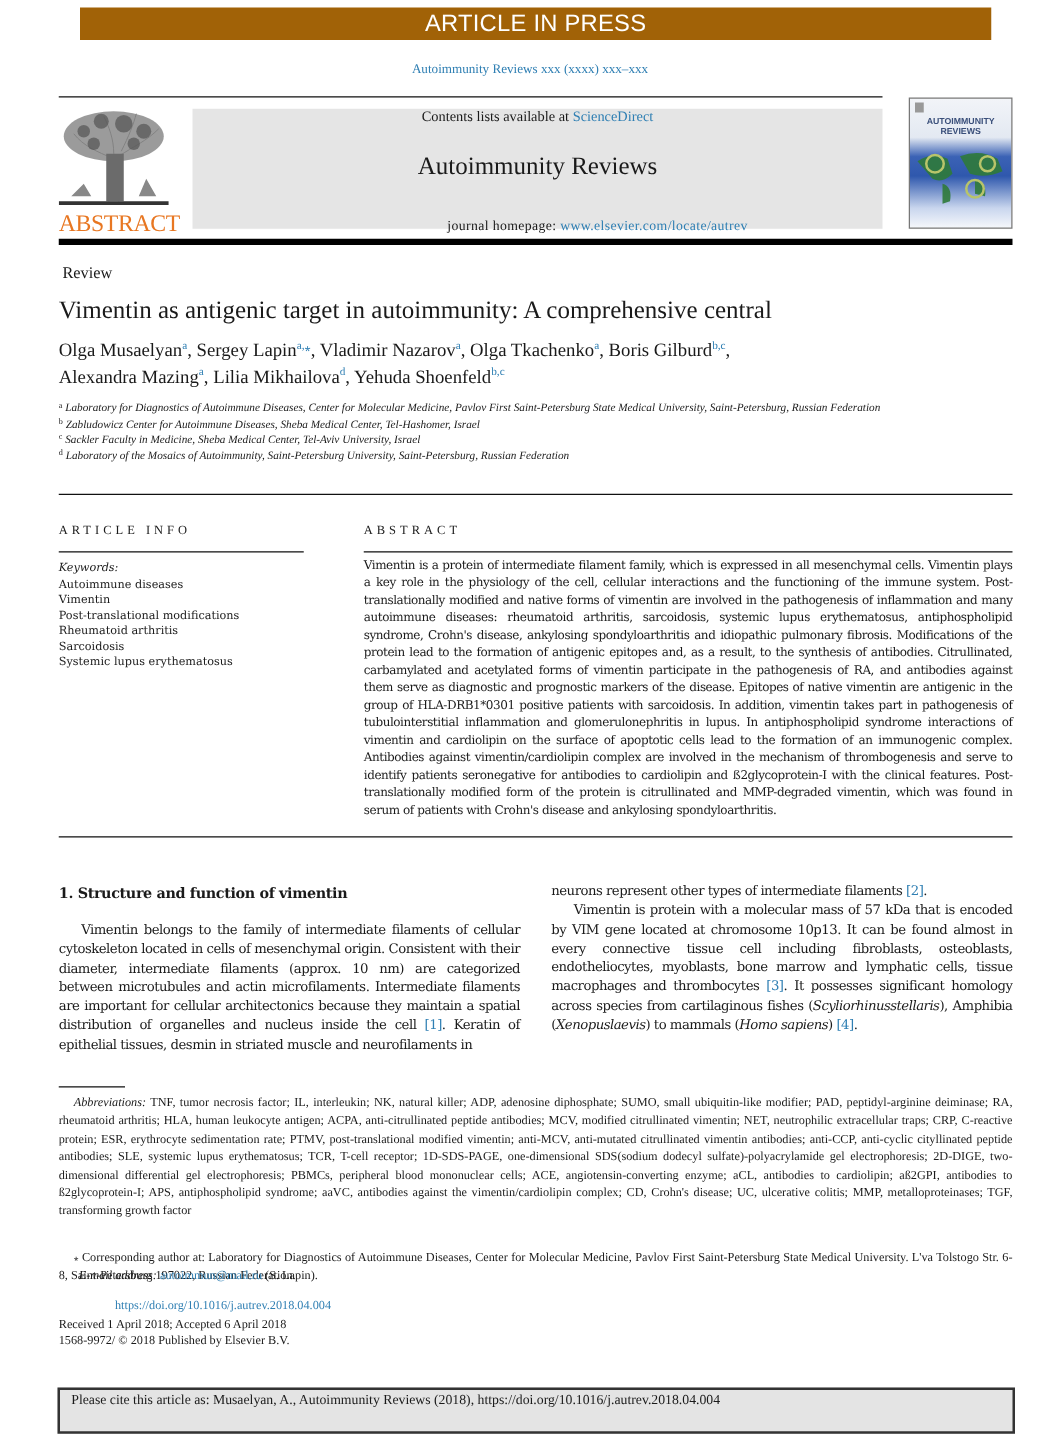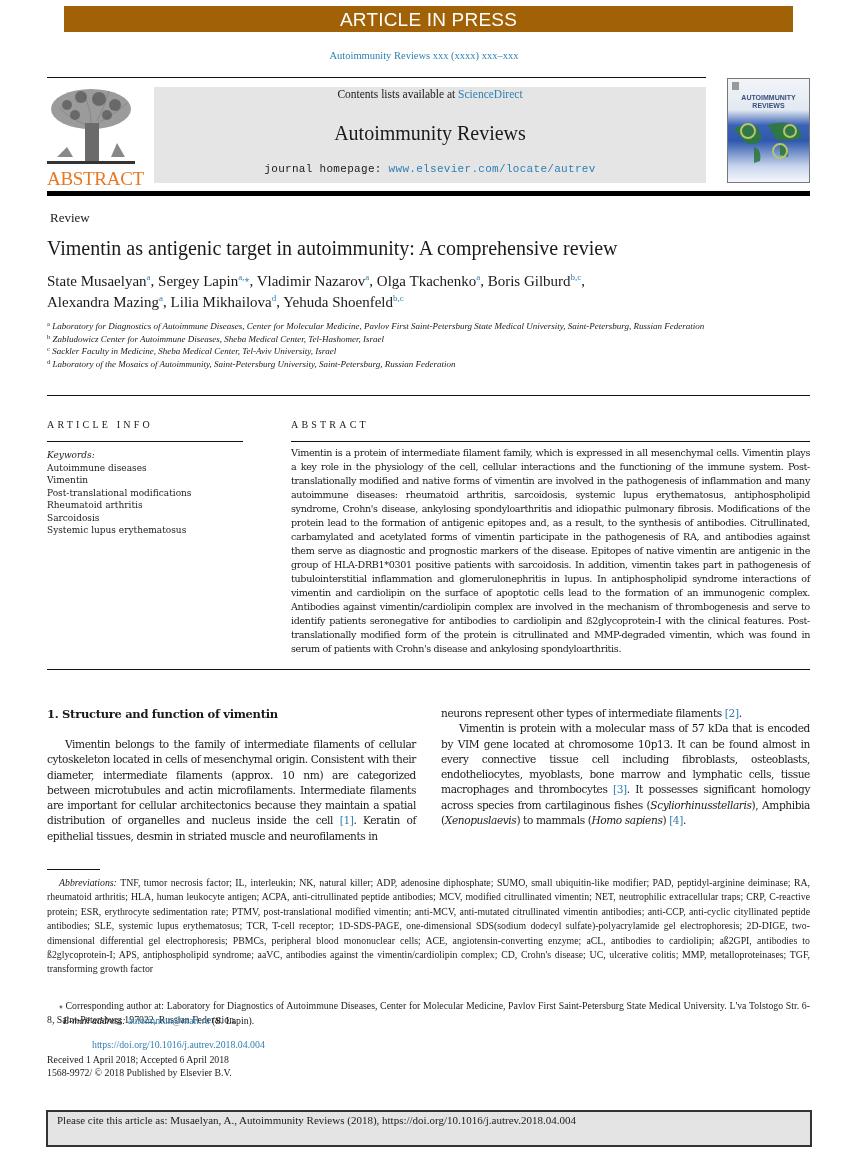--- a/index.html
+++ b/index.html
@@ -9,21 +9,21 @@
   .aip { left: 64px; top: 6px; width: 729px; height: 26px; background: #a16207; color: #fff; font-family: "Liberation Sans", sans-serif; font-size: 19px; text-align: center; line-height: 27px; letter-spacing: 0.2px; }
   .journal-ref { left: 0; top: 50px; width: 848px; text-align: center; font-size: 10.5px; }
   .rule-top { left: 47px; top: 77px; width: 659px; height: 1px; background: #111; }
   .rule-thick { left: 47px; top: 191px; width: 763px; height: 5px; background: #000; }
   .logo { left: 47px; top: 87px; width: 88px; height: 98px; }
   .tree { width: 88px; height: 78px; }
   .elsevier { font-size: 19px; color: #e87722; font-family: "Liberation Serif", serif; line-height: 20px; letter-spacing: -0.3px; }
   .banner { left: 154px; top: 87px; width: 552px; height: 96px; background: #e5e5e5; }
   .contents { position: absolute; left: 0; top: 1px; width: 100%; text-align: center; font-size: 11.5px; }
   .jtitle { position: absolute; left: 0; top: 35px; width: 100%; text-align: center; font-size: 20px; }
-  .homepage { position: absolute; left: 0; top: 76px; width: 100%; text-align: center; font-size: 11px; font-family: Liberation Mono, monospace; letter-spacing: 0.3px; }
+  .homepage { position: absolute; left: 0; top: 88px; width: 100%; text-align: center; font-size: 11px; font-family: Liberation Serif, serif; letter-spacing: 0.3px; padding-left: 48px; }
   .cover { left: 727px; top: 78px; width: 81px; height: 103px; border: 1px solid #777; background: linear-gradient(180deg, #f2f4f8 0%, #e3e9f2 30%, #3b62b5 45%, #2f58ad 60%, #c9d6ee 85%, #f5f7fb 100%); overflow: hidden; }
   .cover-title { position: absolute; left: 0; top: 15px; width: 100%; text-align: center; font-family: "Liberation Sans", sans-serif; font-weight: bold; font-size: 7px; line-height: 7.5px; color: #3a4f7a; }
   .review-label { left: 50px; top: 210px; font-size: 13px; }
   .title { left: 47px; top: 237px; font-size: 20px; }
   .authors { left: 47px; top: 271px; width: 700px; font-size: 15px; line-height: 21px; }
   .authors sup { font-size: 9px; color: #2f7fb3; vertical-align: 6px; line-height: 0; }
   .affils { left: 47px; top: 320px; width: 680px; font-size: 9px; font-style: italic; line-height: 12.5px; }
   .affils sup { font-style: normal; font-size: 6.5px; vertical-align: 3px; line-height: 0; }
   .rule-mid { left: 47px; top: 395px; width: 763px; height: 1px; background: #111; }
   .ai-head { left: 47px; top: 419px; font-size: 10px; letter-spacing: 3.2px; }
@@ -103,24 +103,24 @@
     <path d="M6 12 Q18 4 30 10 L34 22 Q26 30 18 26 Z M40 8 Q56 2 70 10 L74 20 Q60 26 48 22 Z M26 30 Q34 32 32 44 L26 46 Z M52 26 Q62 30 60 40 L52 38 Z" fill="#2f7a3a" opacity="0.9"></path>
     <circle cx="20" cy="14" r="7" fill="none" stroke="#b8c46a" stroke-width="2"></circle>
     <circle cx="62" cy="14" r="6" fill="none" stroke="#b8c46a" stroke-width="2"></circle>
     <circle cx="52" cy="34" r="7" fill="none" stroke="#b8c46a" stroke-width="2"></circle>
   </svg>
 </div>
 
 <div class="abs rule-thick"></div>
 
 <div class="abs review-label">Review</div>
-<div class="abs title">Vimentin as antigenic target in autoimmunity: A comprehensive review</div>
+<div class="abs title">Vimentin as antigenic target in autoimmunity: A comprehensive central</div>
 
 <div class="abs authors">
-  <span><span>State Musaelyan</span><sup>a</sup></span><span>, </span><span><span>Sergey Lapin</span><sup>a,⁎</sup></span><span>, </span><span><span>Vladimir Nazarov</span><sup>a</sup></span><span>, </span><span><span>Olga Tkachenko</span><sup>a</sup></span><span>, </span><span><span>Boris Gilburd</span><sup>b,c</sup></span><span>,</span><br>
+  <span><span>Olga Musaelyan</span><sup>a</sup></span><span>, </span><span><span>Sergey Lapin</span><sup>a,⁎</sup></span><span>, </span><span><span>Vladimir Nazarov</span><sup>a</sup></span><span>, </span><span><span>Olga Tkachenko</span><sup>a</sup></span><span>, </span><span><span>Boris Gilburd</span><sup>b,c</sup></span><span>,</span><br>
   <span><span>Alexandra Mazing</span><sup>a</sup></span><span>, </span><span><span>Lilia Mikhailova</span><sup>d</sup></span><span>, </span><span><span>Yehuda Shoenfeld</span><sup>b,c</sup></span>
 </div>
 
 <div class="abs affils">
   <div><sup>a</sup> <span>Laboratory for Diagnostics of Autoimmune Diseases, Center for Molecular Medicine, Pavlov First Saint-Petersburg State Medical University, Saint-Petersburg, Russian Federation</span></div>
   <div><sup>b</sup> <span>Zabludowicz Center for Autoimmune Diseases, Sheba Medical Center, Tel-Hashomer, Israel</span></div>
   <div><sup>c</sup> <span>Sackler Faculty in Medicine, Sheba Medical Center, Tel-Aviv University, Israel</span></div>
   <div><sup>d</sup> <span>Laboratory of the Mosaics of Autoimmunity, Saint-Petersburg University, Saint-Petersburg, Russian Federation</span></div>
 </div>
 

